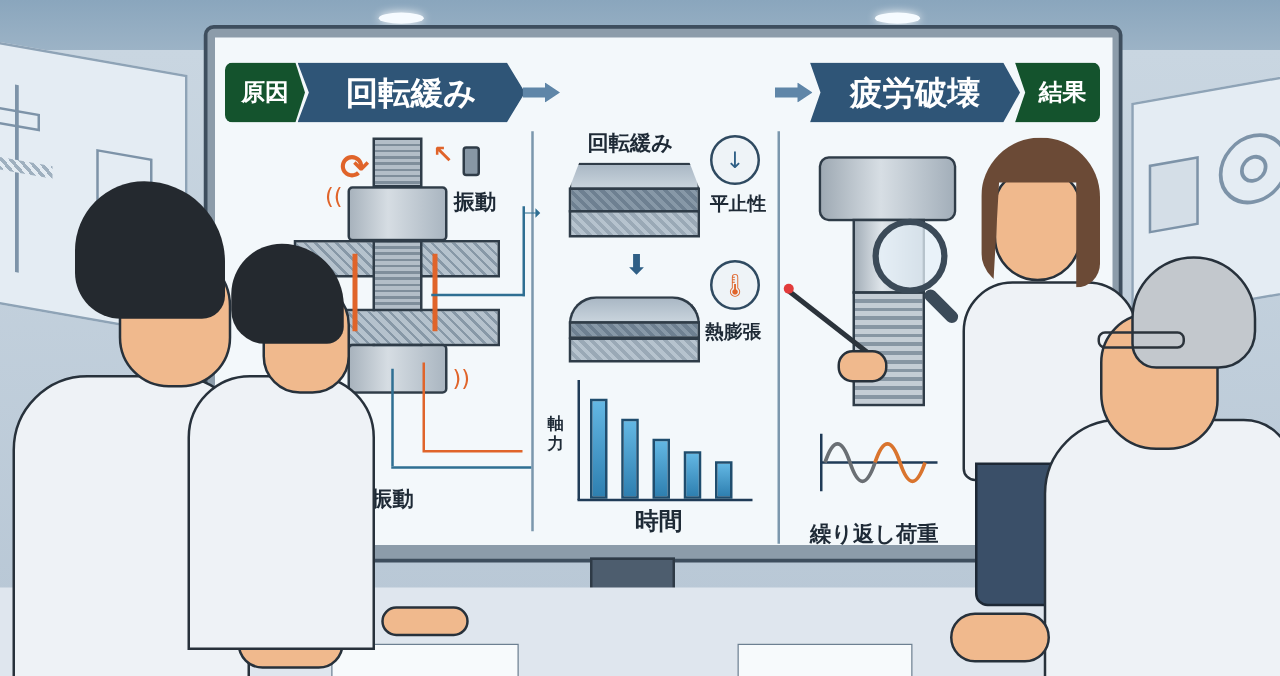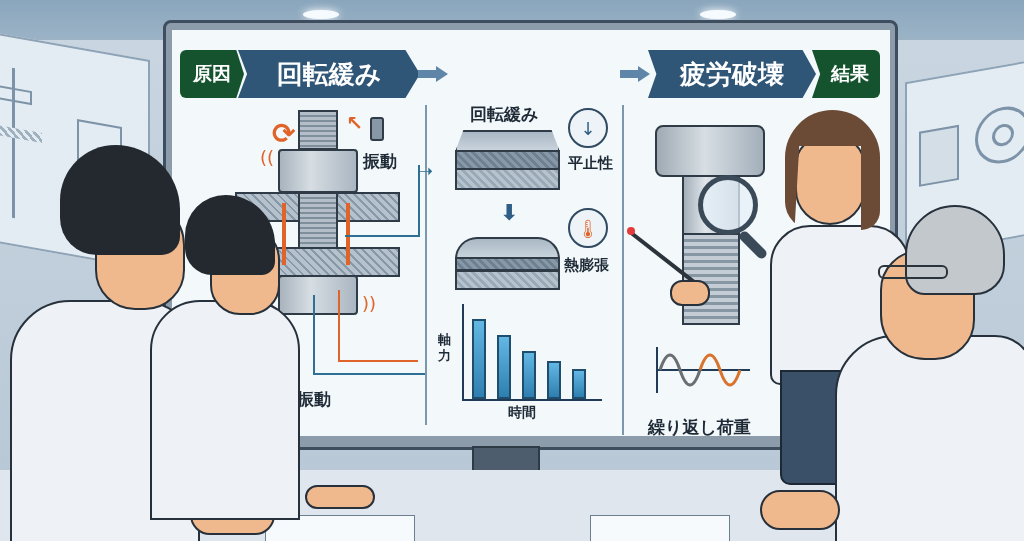--- a/index.html
+++ b/index.html
@@ -162,21 +162,21 @@
   <div class="abs label-md" style="left:-10px;top:28px;width:16px;font-size:13px;line-height:16px">軸力</div>
   <div class="abs axis" style="left:14px;top:0;width:2px;height:96px"></div>
   <div class="abs axis" style="left:14px;top:95px;width:140px;height:2px"></div>
   <div class="abs" style="left:18px;top:0;width:130px;height:95px">
     <div class="bar" style="left:6px;height:80px"></div>
     <div class="bar" style="left:31px;height:64px"></div>
     <div class="bar" style="left:56px;height:48px"></div>
     <div class="bar" style="left:81px;height:38px"></div>
     <div class="bar" style="left:106px;height:30px"></div>
   </div>
-  <div class="abs label-md" style="left:60px;top:100px;font-size:14px">時間</div>
+  <div class="abs label-md" style="left:60px;top:100px;font-size:19px">時間</div>
 </div>
 
 <div class="abs big-head" style="left:655px;top:125px;width:110px;height:52px"></div>
 <div class="abs big-shank" style="left:682px;top:175px;width:58px;height:60px"></div>
 <div class="abs big-thread" style="left:682px;top:233px;width:58px;height:92px"></div>
 <div class="abs magnifier" style="left:698px;top:175px;width:60px;height:60px"></div>
 <div class="abs" style="left:748px;top:228px;width:10px;height:34px;background:#3b4a58;border-radius:5px;transform:rotate(-45deg)"></div>
 
 <div class="abs" style="left:652px;top:345px;width:100px;height:50px">
   <svg width="100" height="50" viewBox="0 0 100 50">

